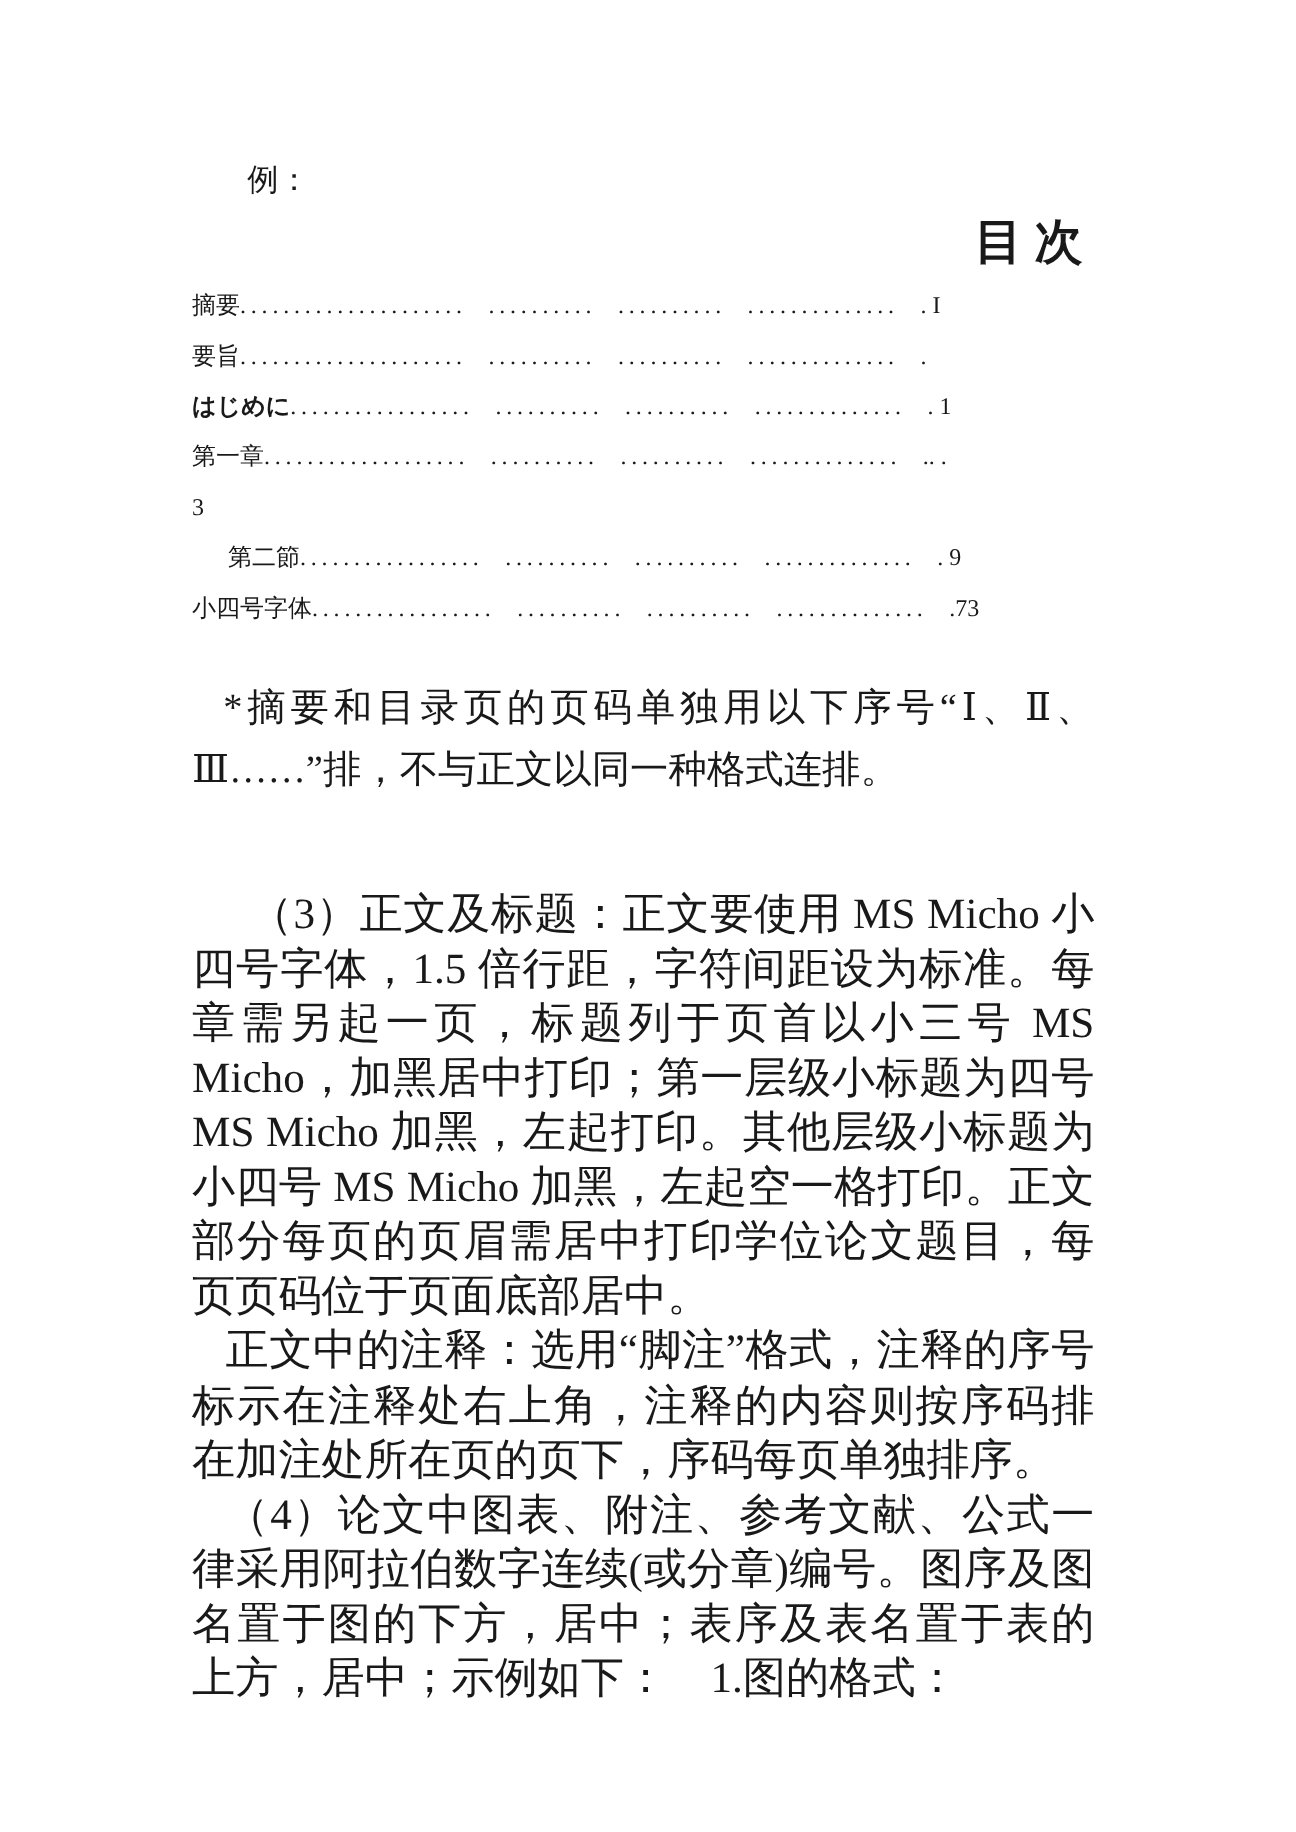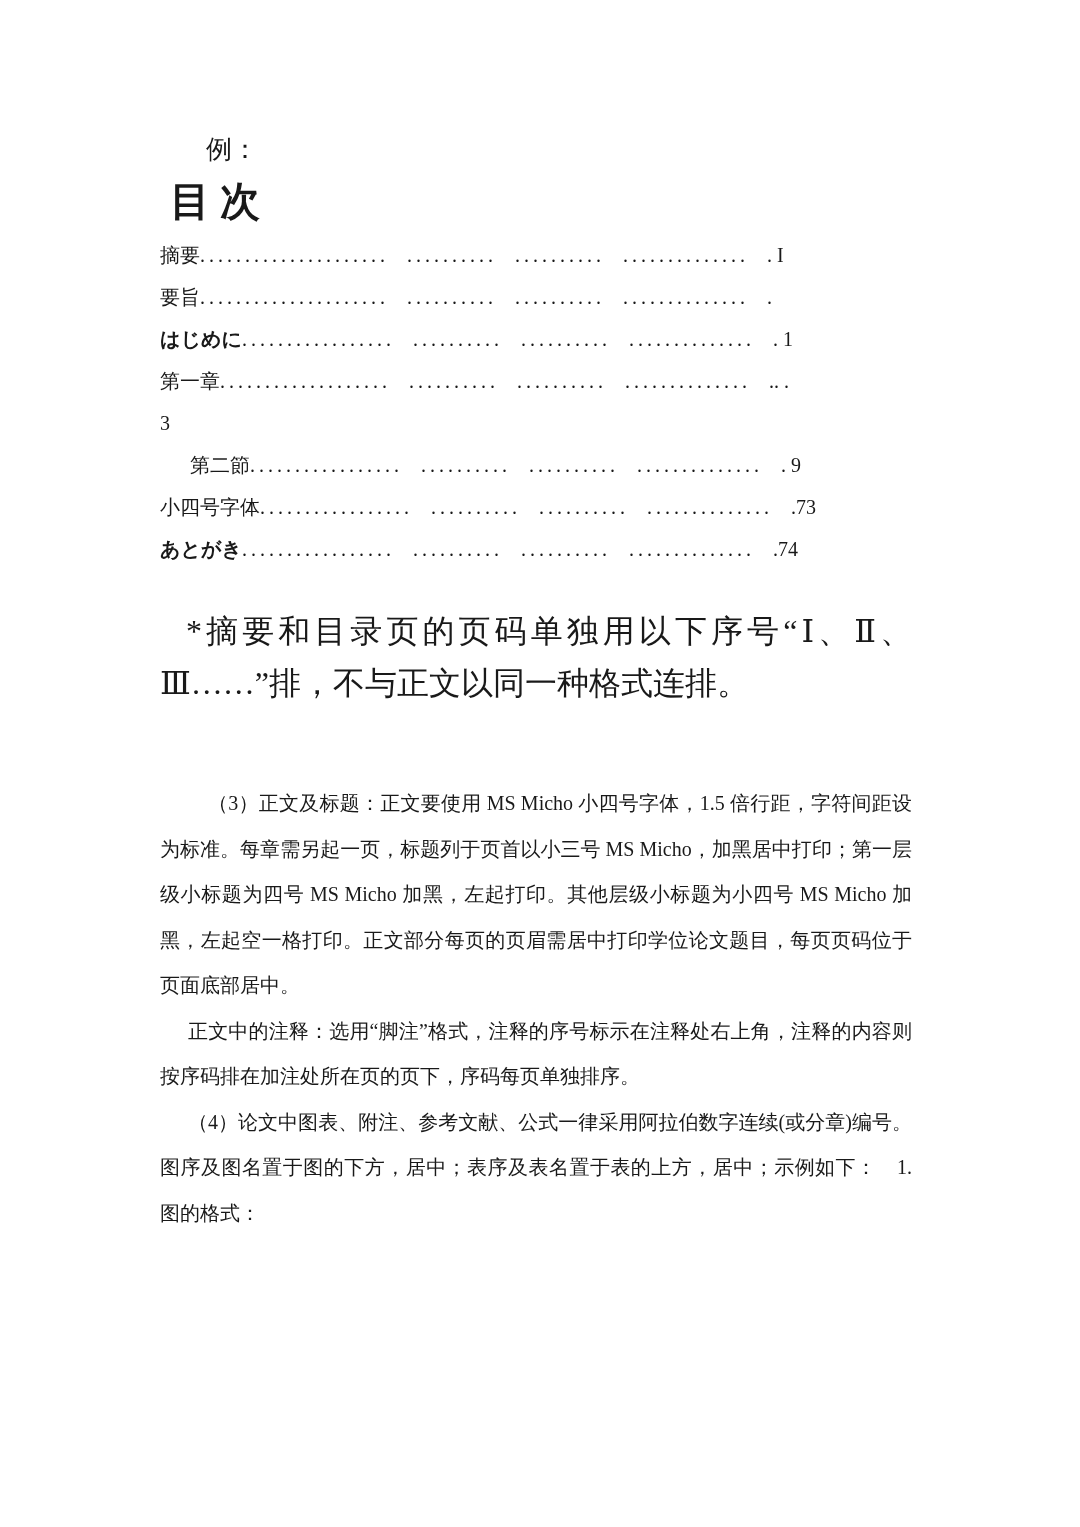--- a/index.html
+++ b/index.html
@@ -14,21 +14,21 @@
     font-family:"Liberation Serif","DejaVu Serif",serif;
   }
   .example-label {
     height:44px; line-height:44px;
     font-size:26px;
     padding-left:46px;
   }
   .toc-title {
     margin:6px 0 8px 0;
     height:48px; line-height:48px;
-    text-align:left;
+    text-align:right;
     font-size:40px;
     font-weight:bold;
     letter-spacing:10px;
     text-indent:10px;
   }
   .toc-row {
     height:42px; line-height:42px;
     font-size:20px;
     white-space:pre;
     overflow:hidden;
@@ -45,21 +45,21 @@
   .note {
     margin:35px 0 0 0;
     font-size:32px;
     line-height:52px;
     text-indent:26px;
     text-align:justify;
   }
   .body-text { margin-top:72px; }
   .para {
     margin:0;
-    font-size:20px;
+    font-size:36px;
     line-height:45.5px;
     text-align:justify;
   }
   .para.p3 { text-indent:48px; }
   .para.fn { text-indent:28px; }
   .para.p4 { text-indent:28px; }
 </style>
 </head>
 <body>
 
@@ -82,21 +82,20 @@
 
     <div class="toc-row"><span class="tail">3</span></div>
 
 
     <div class="toc-row indent"><span class="lbl">第二節</span><span class="leader">.................  ..........  ..........  ..............  </span><span class="tail">. 9</span></div>
 
 
 
     <div class="toc-row"><span class="lbl">小四号字体</span><span class="leader">.................  ..........  ..........  ..............  </span><span class="tail">.73</span></div>
 
-    <div class="toc-row"><span class="lbl gothic">あとがき</span><span class="leader">.................  ..........  ..........  ..............  </span><span class="tail">.74</span></div>
 
   </div>
 
   <p class="note">*摘要和目录页的页码单独用以下序号“Ⅰ、Ⅱ、Ⅲ……”排，不与正文以同一种格式连排。</p>
 
   <div class="body-text">
     <p class="para p3">（3）正文及标题：正文要使用 MS Micho 小四号字体，1.5 倍行距，字符间距设为标准。每章需另起一页，标题列于页首以小三号 MS Micho，加黑居中打印；第一层级小标题为四号 MS Micho 加黑，左起打印。其他层级小标题为小四号 MS Micho 加黑，左起空一格打印。正文部分每页的页眉需居中打印学位论文题目，每页页码位于页面底部居中。</p>
     <p class="para fn">正文中的注释：选用“脚注”格式，注释的序号标示在注释处右上角，注释的内容则按序码排在加注处所在页的页下，序码每页单独排序。</p>
     <p class="para p4">（4）论文中图表、附注、参考文献、公式一律采用阿拉伯数字连续(或分章)编号。图序及图名置于图的下方，居中；表序及表名置于表的上方，居中；示例如下：　1.图的格式：</p>
   </div>

